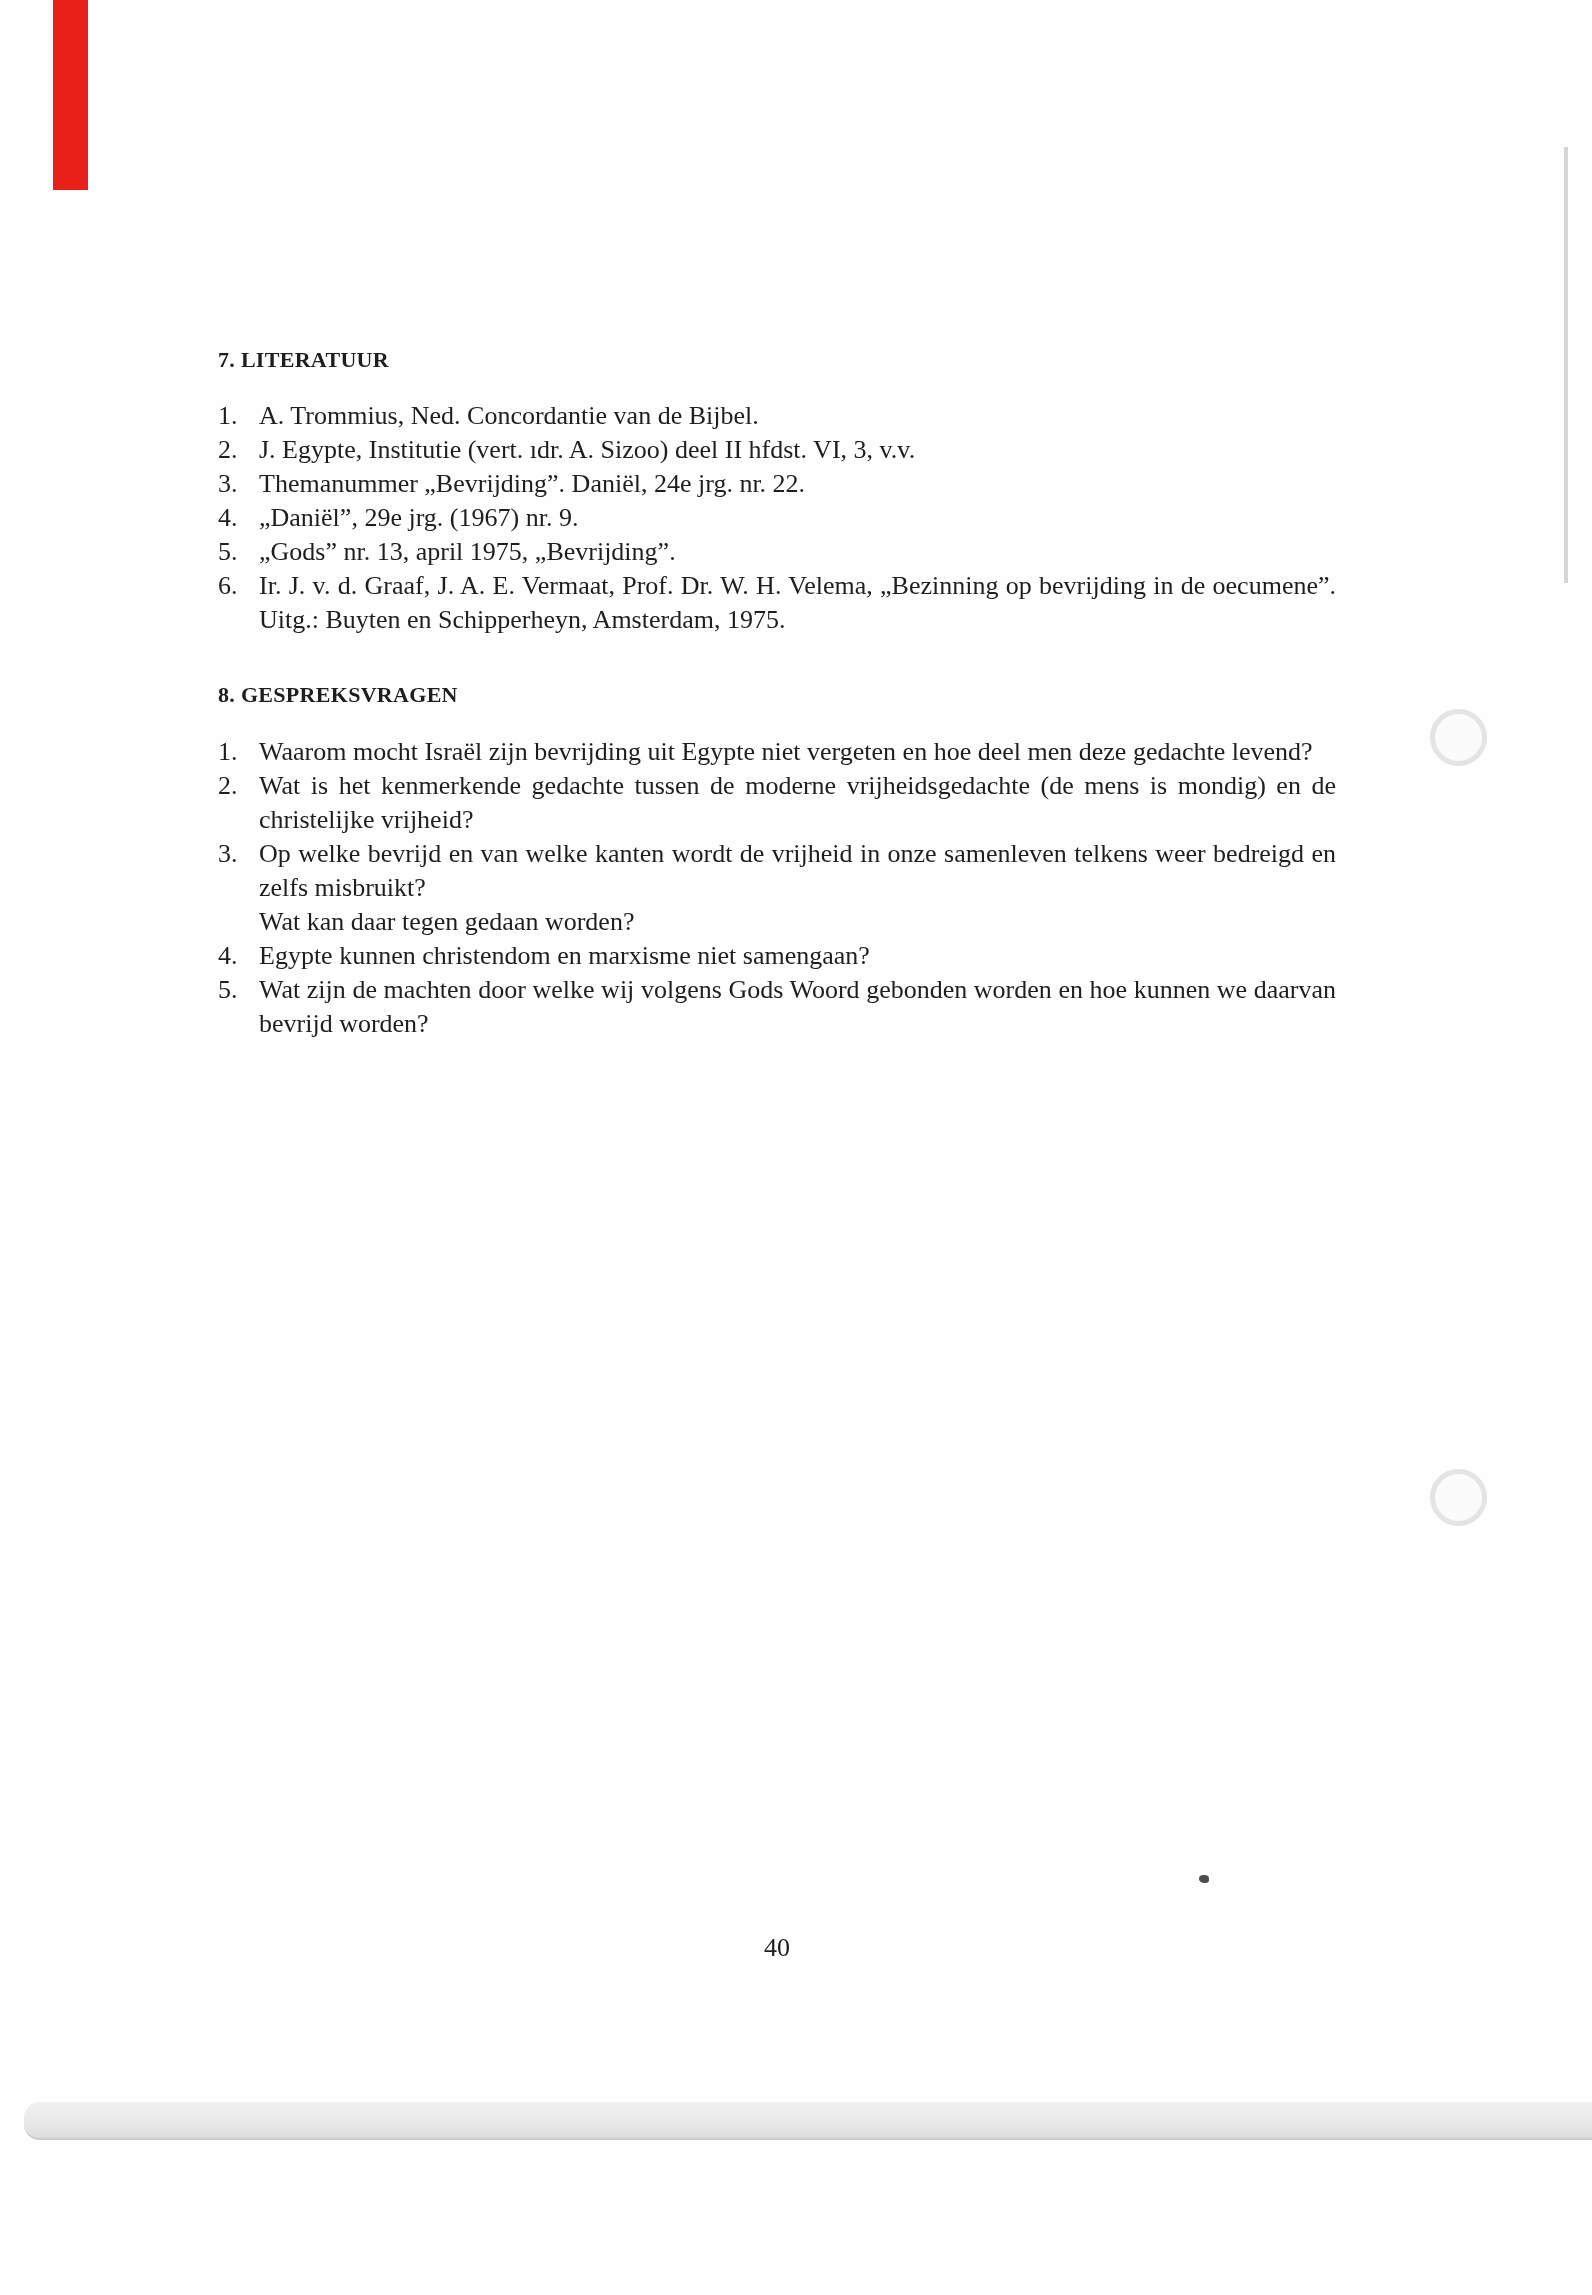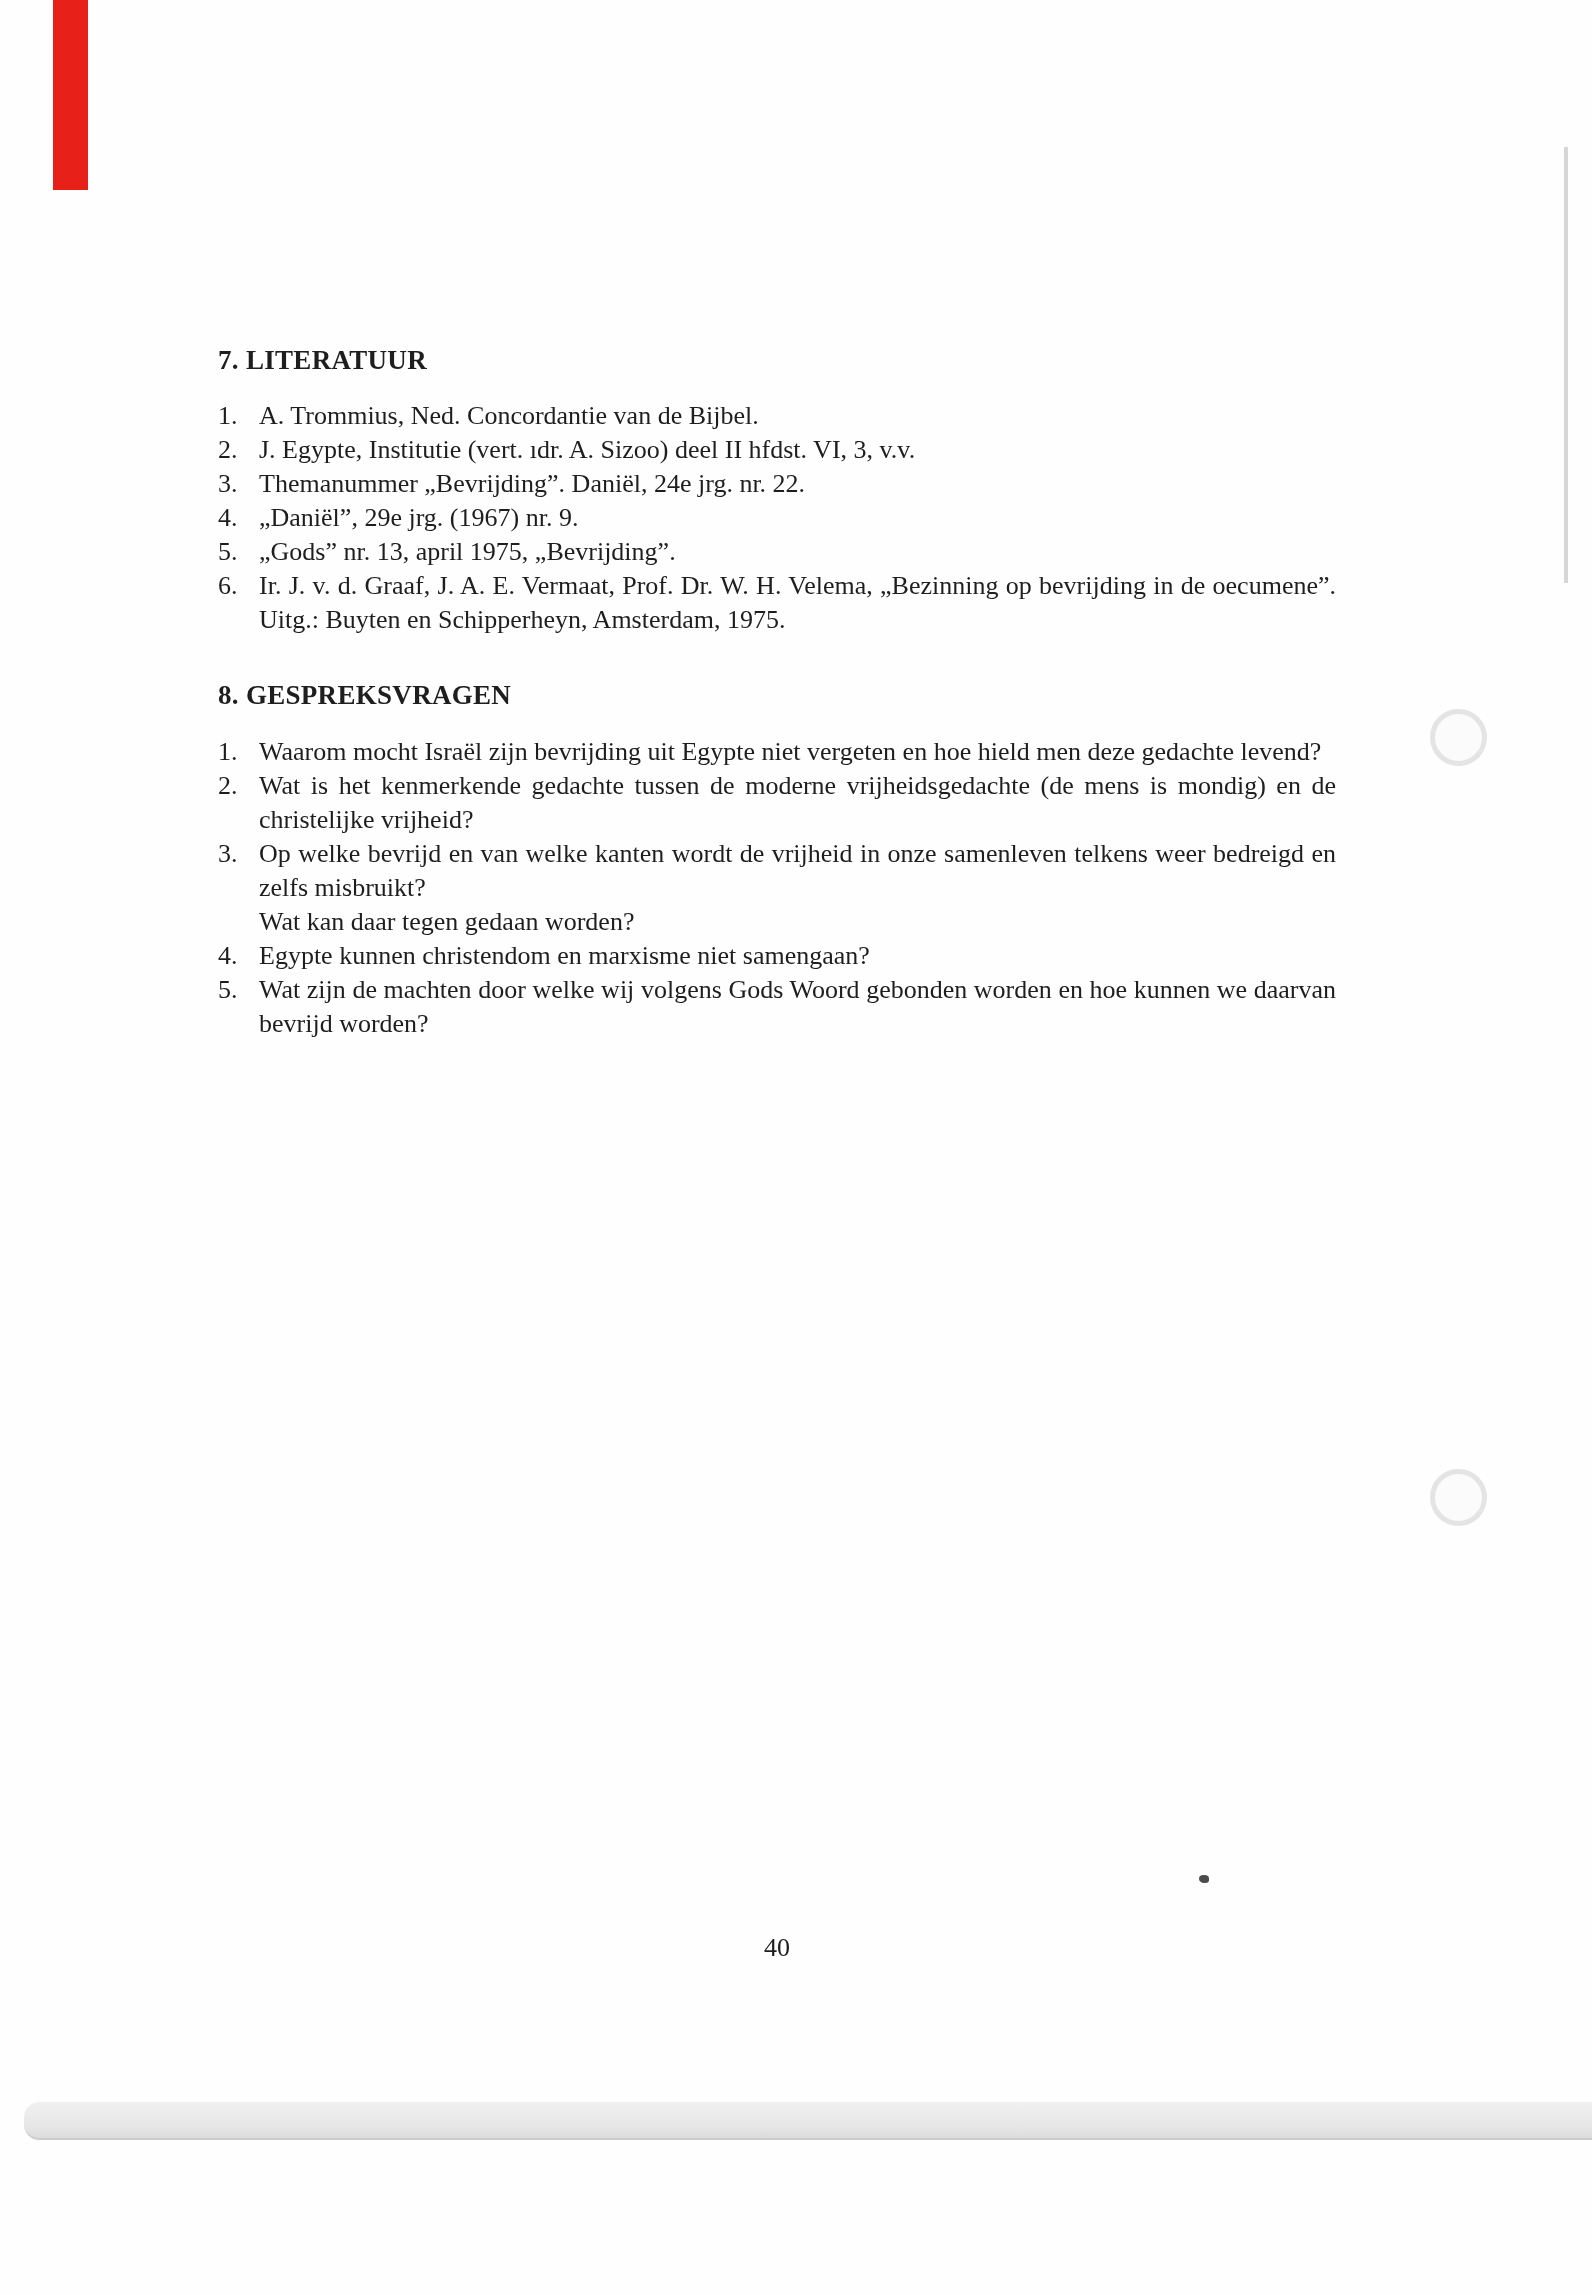--- a/index.html
+++ b/index.html
@@ -65,21 +65,21 @@
   
   .content {
     position: absolute;
     left: 218px;
     top: 343px;
     width: 1118px;
     font-size: 26px;
     line-height: 34px;
   }
   .section-heading {
-    font-size: 27px;
+    font-size: 22px;
     line-height: 34px;
     font-weight: 700;
     margin: 0;
     letter-spacing: 0.3px;
   }
   .section-heading.second {
     margin-top: 41px;
   }
   .item-list {
     margin: 22.4px 0 0 0;
@@ -150,21 +150,21 @@
         <span class="num">6.</span>
         <span class="txt">Ir. J. v. d. Graaf, J. A. E. Vermaat, Prof. Dr. W. H. Velema, „Bezinning op bevrijding in de oecumene”. Uitg.: Buyten en Schipperheyn, Amsterdam, 1975.</span>
       </div>
     </div>
 
     <h2 class="section-heading second">8. GESPREKSVRAGEN</h2>
 
     <div class="item-list">
       <div class="item">
         <span class="num">1.</span>
-        <span class="txt">Waarom mocht Israël zijn bevrijding uit Egypte niet vergeten en hoe hield men deze gedachte levend?</span>
+        <span class="txt">Waarom mocht Israël zijn bevrijding uit Egypte niet vergeten en hoe deel men deze gedachte levend?</span>
       </div>
       <div class="item">
         <span class="num">2.</span>
         <span class="txt">Wat is het kenmerkende gedachte tussen de moderne vrijheidsgedachte (de mens is mondig) en de christelijke vrijheid?</span>
       </div>
       <div class="item">
         <span class="num">3.</span>
         <span class="txt">Op welke bevrijd en van welke kanten wordt de vrijheid in onze samenleven telkens weer bedreigd en zelfs misbruikt?
 Wat kan daar tegen gedaan worden?</span>
       </div>

